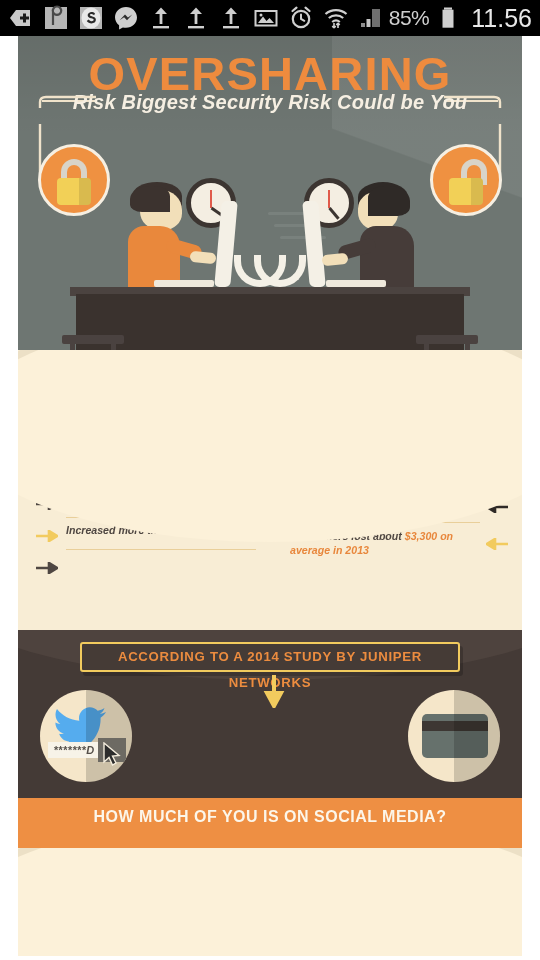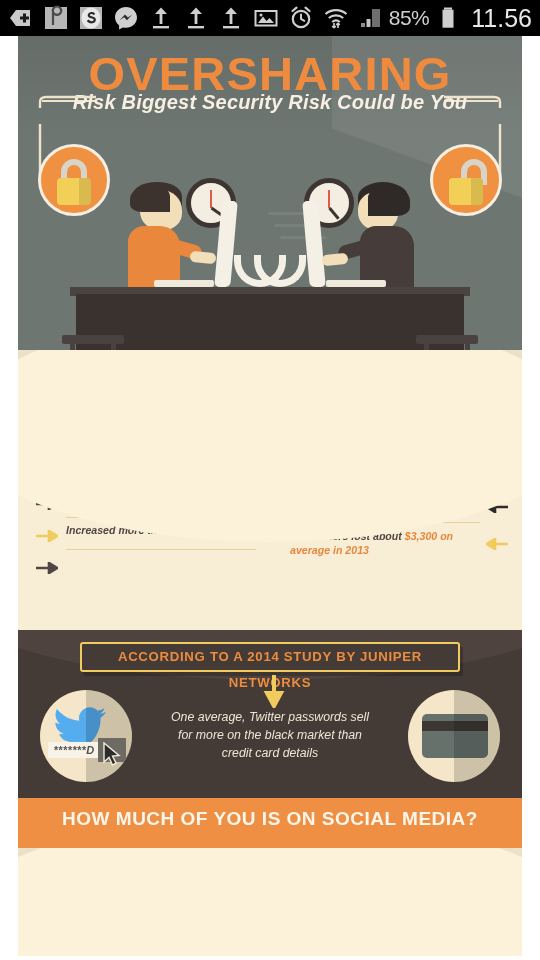--- a/index.html
+++ b/index.html
@@ -180,21 +180,21 @@
   .pwbtn{ position:absolute; left:58px; top:48px; width:28px; height:24px;
     background:#6d6a63; z-index:3; }
   .card{ position:absolute; left:14px; top:24px; width:66px; height:44px;
     background:#66716c; border-radius:5px; }
   .card .stripe{ position:absolute; left:0; top:7px; width:100%; height:10px;
     background:#3d3733; }
 
   
   .bar-social{ position:relative; width:100%; height:50px; background:#ee8f43; }
   .bar-social h2{ position:absolute; left:0; top:10px; width:100%;
-    text-align:center; font-size:19px; font-weight:bold; color:#fcf6ea;
+    text-align:center; font-size:16px; font-weight:bold; color:#fcf6ea;
     letter-spacing:0.5px; }
 
   
   .bottom{ position:relative; width:100%; height:108px; background:#f8edd5;
     overflow:hidden; }
   .bottom:before{ content:""; position:absolute; left:-60px; top:-40px;
     width:624px; height:200px; border-radius:50%; background:#ece0c6; }
   .bottom:after{ content:""; position:absolute; left:-60px; top:-32px;
     width:624px; height:200px; border-radius:50%; background:#fcf1d9; }
 </style>
@@ -475,21 +475,20 @@
         <path d="M66 22c-2 1-4 1.6-6.2 2 2.2-1.4 4-3.5 4.7-6-2 1.3-4.4 2.2-6.8 2.7-2-2.2-4.8-3.5-7.9-3.5-6 0-10.8 5-10.8 11 0 .9.1 1.7.3 2.5-9-.5-17-4.9-22.3-11.6-1 1.7-1.5 3.6-1.5 5.7 0 3.8 1.9 7.2 4.8 9.2-1.8-.1-3.4-.6-4.9-1.4v.1c0 5.3 3.7 9.8 8.6 10.8-.9.3-1.9.4-2.9.4-.7 0-1.4-.1-2-.2 1.4 4.4 5.4 7.6 10.1 7.7-3.7 3-8.4 4.8-13.4 4.8-.9 0-1.7 0-2.6-.2 4.8 3.2 10.5 5 16.6 5 19.9 0 30.8-17 30.8-31.7v-1.5c2.1-1.6 4-3.5 5.4-5.8z" fill="#55acee"></path>
       </svg>
       <div class="pwbox">*******D</div>
       <div class="pwbtn"></div>
       <svg style="position:absolute;left:62px;top:52px;width:20px;height:26px;z-index:4;" viewBox="0 0 20 26">
         <path d="M2 1 L2 20 L7 15.5 L10.5 23 L14 21 L10.5 14 L17 13.5 Z" fill="#2c2c2c" stroke="#f3ecdc" stroke-width="1.4"></path>
           </svg>
       <div class="shade"></div>
     </div>
 
-    <p class="j-text">One average, Twitter passwords sell for more on the black market than credit card details</p>
 
     <div class="j-circ right">
       <div class="card">
             <div class="stripe"></div>
           </div>
       <div class="shade"></div>
     </div>
   </section>
 
   <section class="bar-social">

